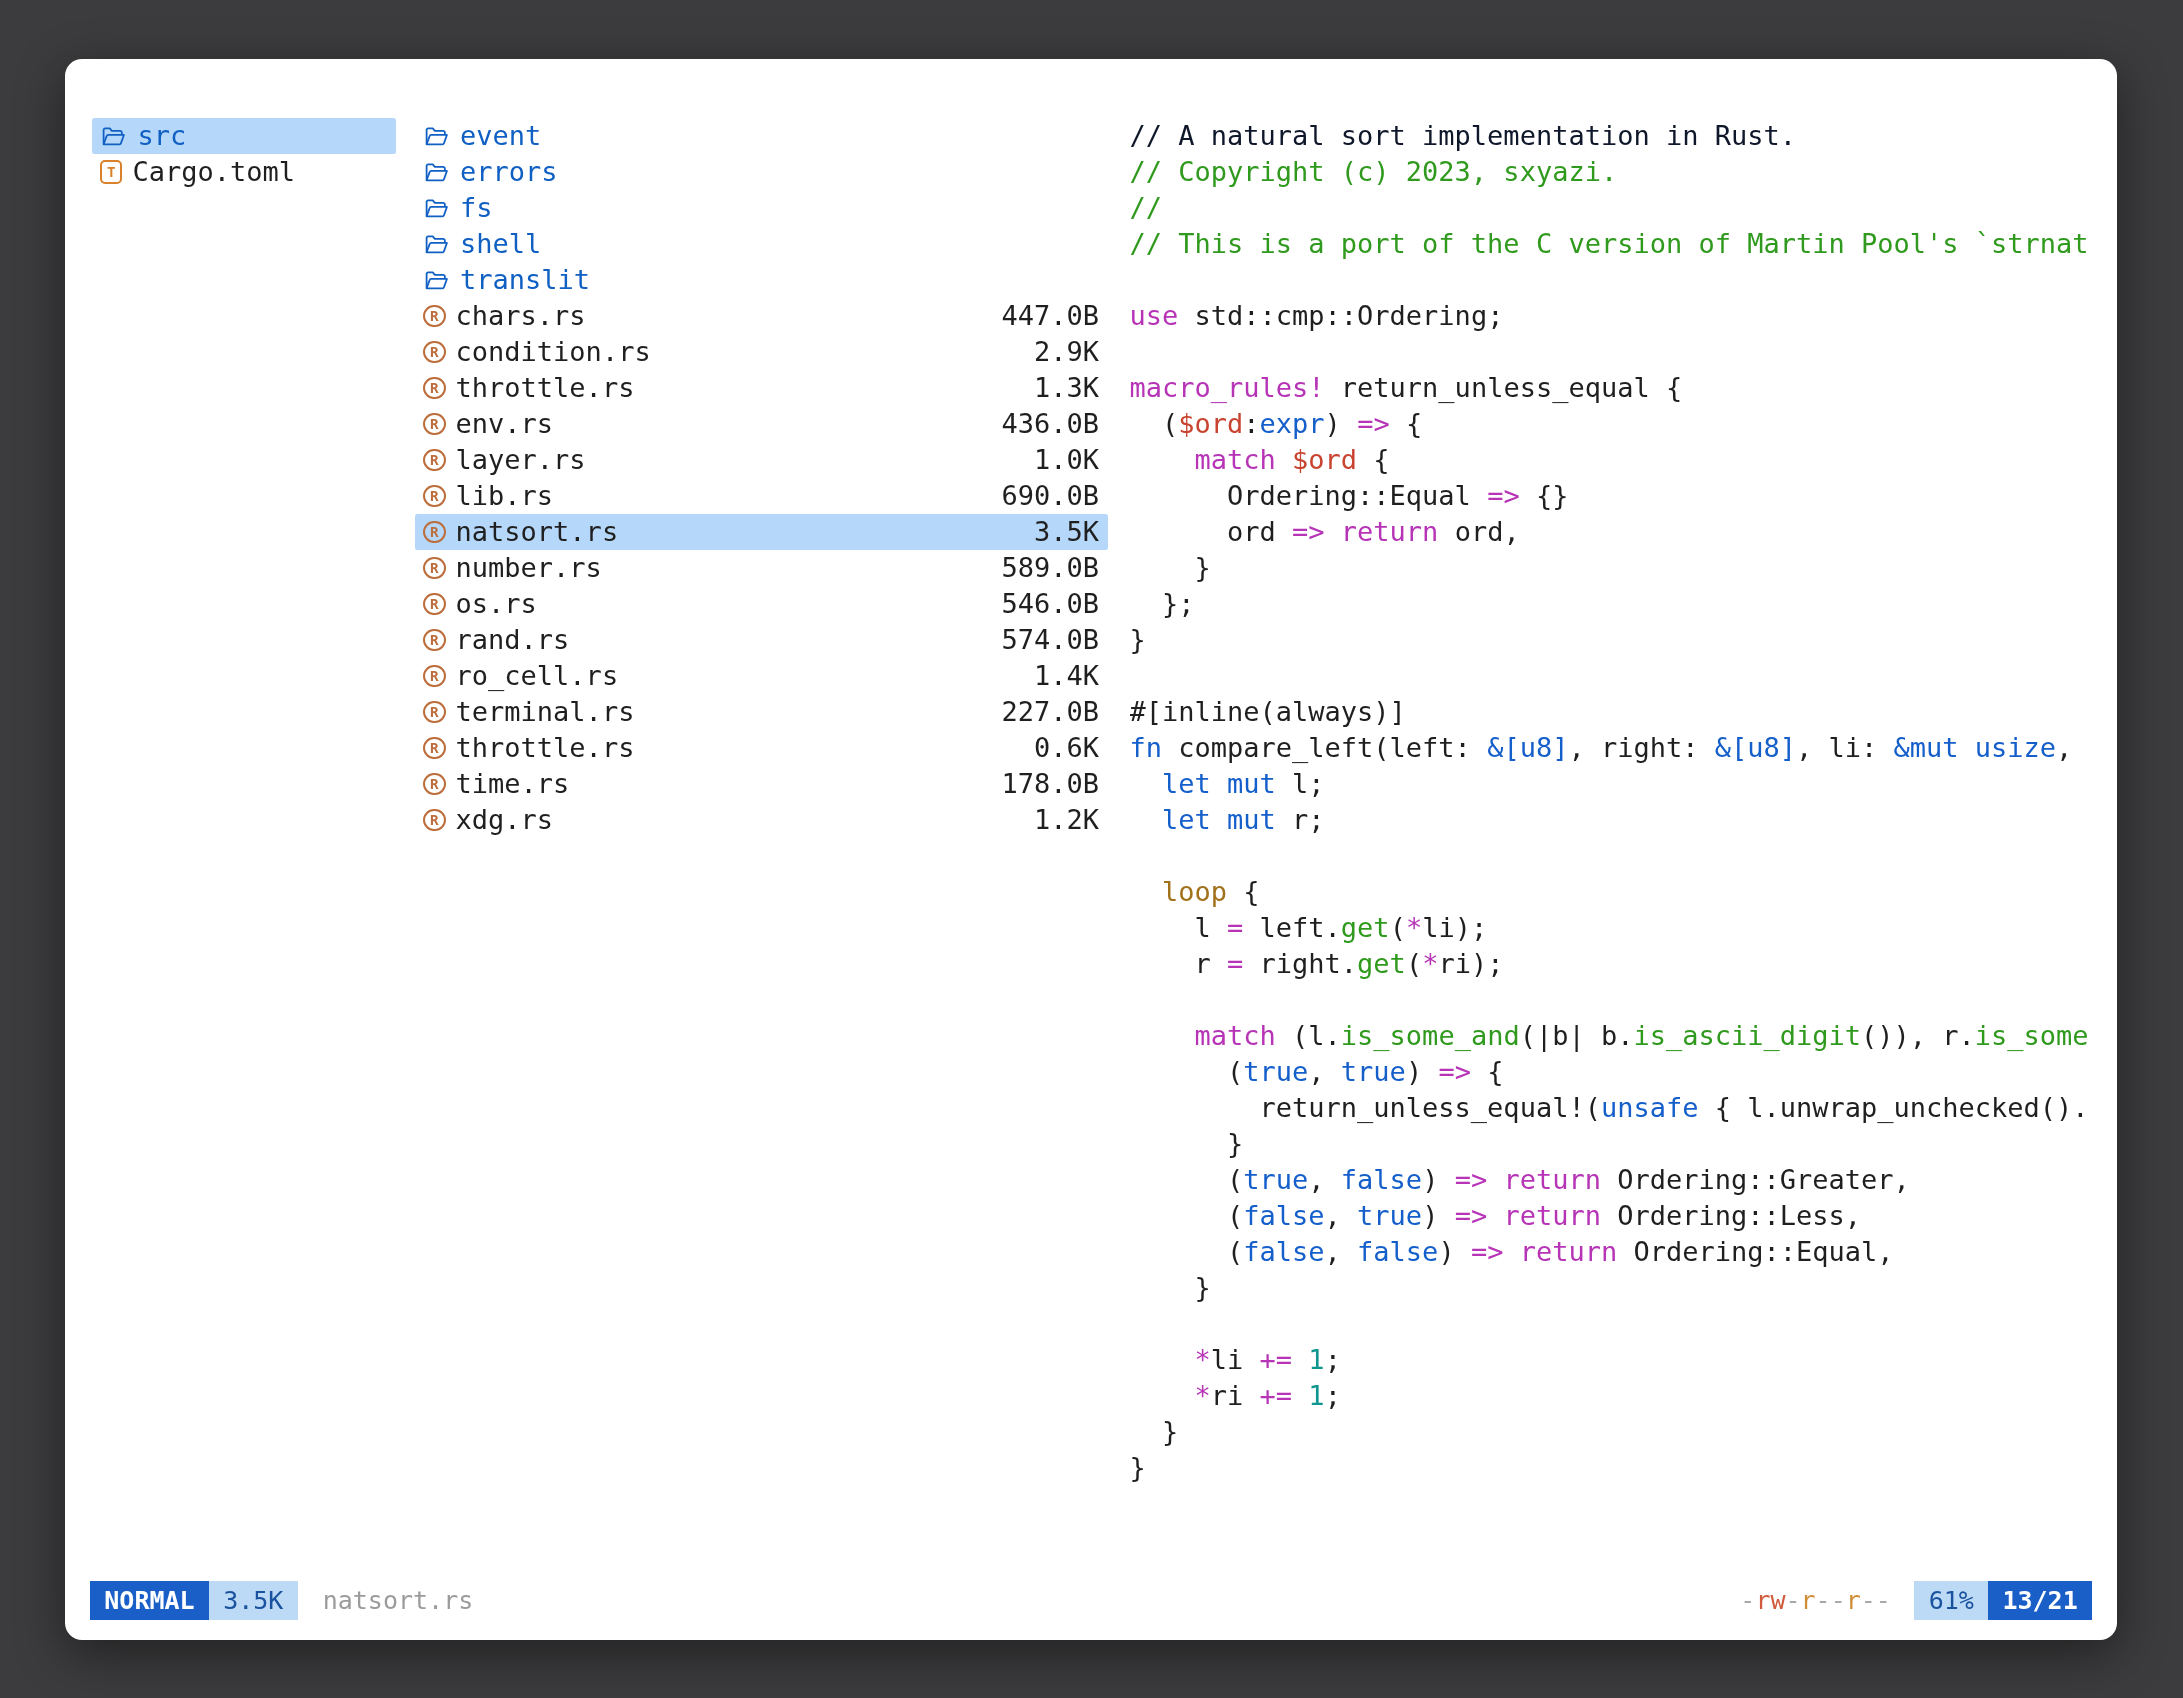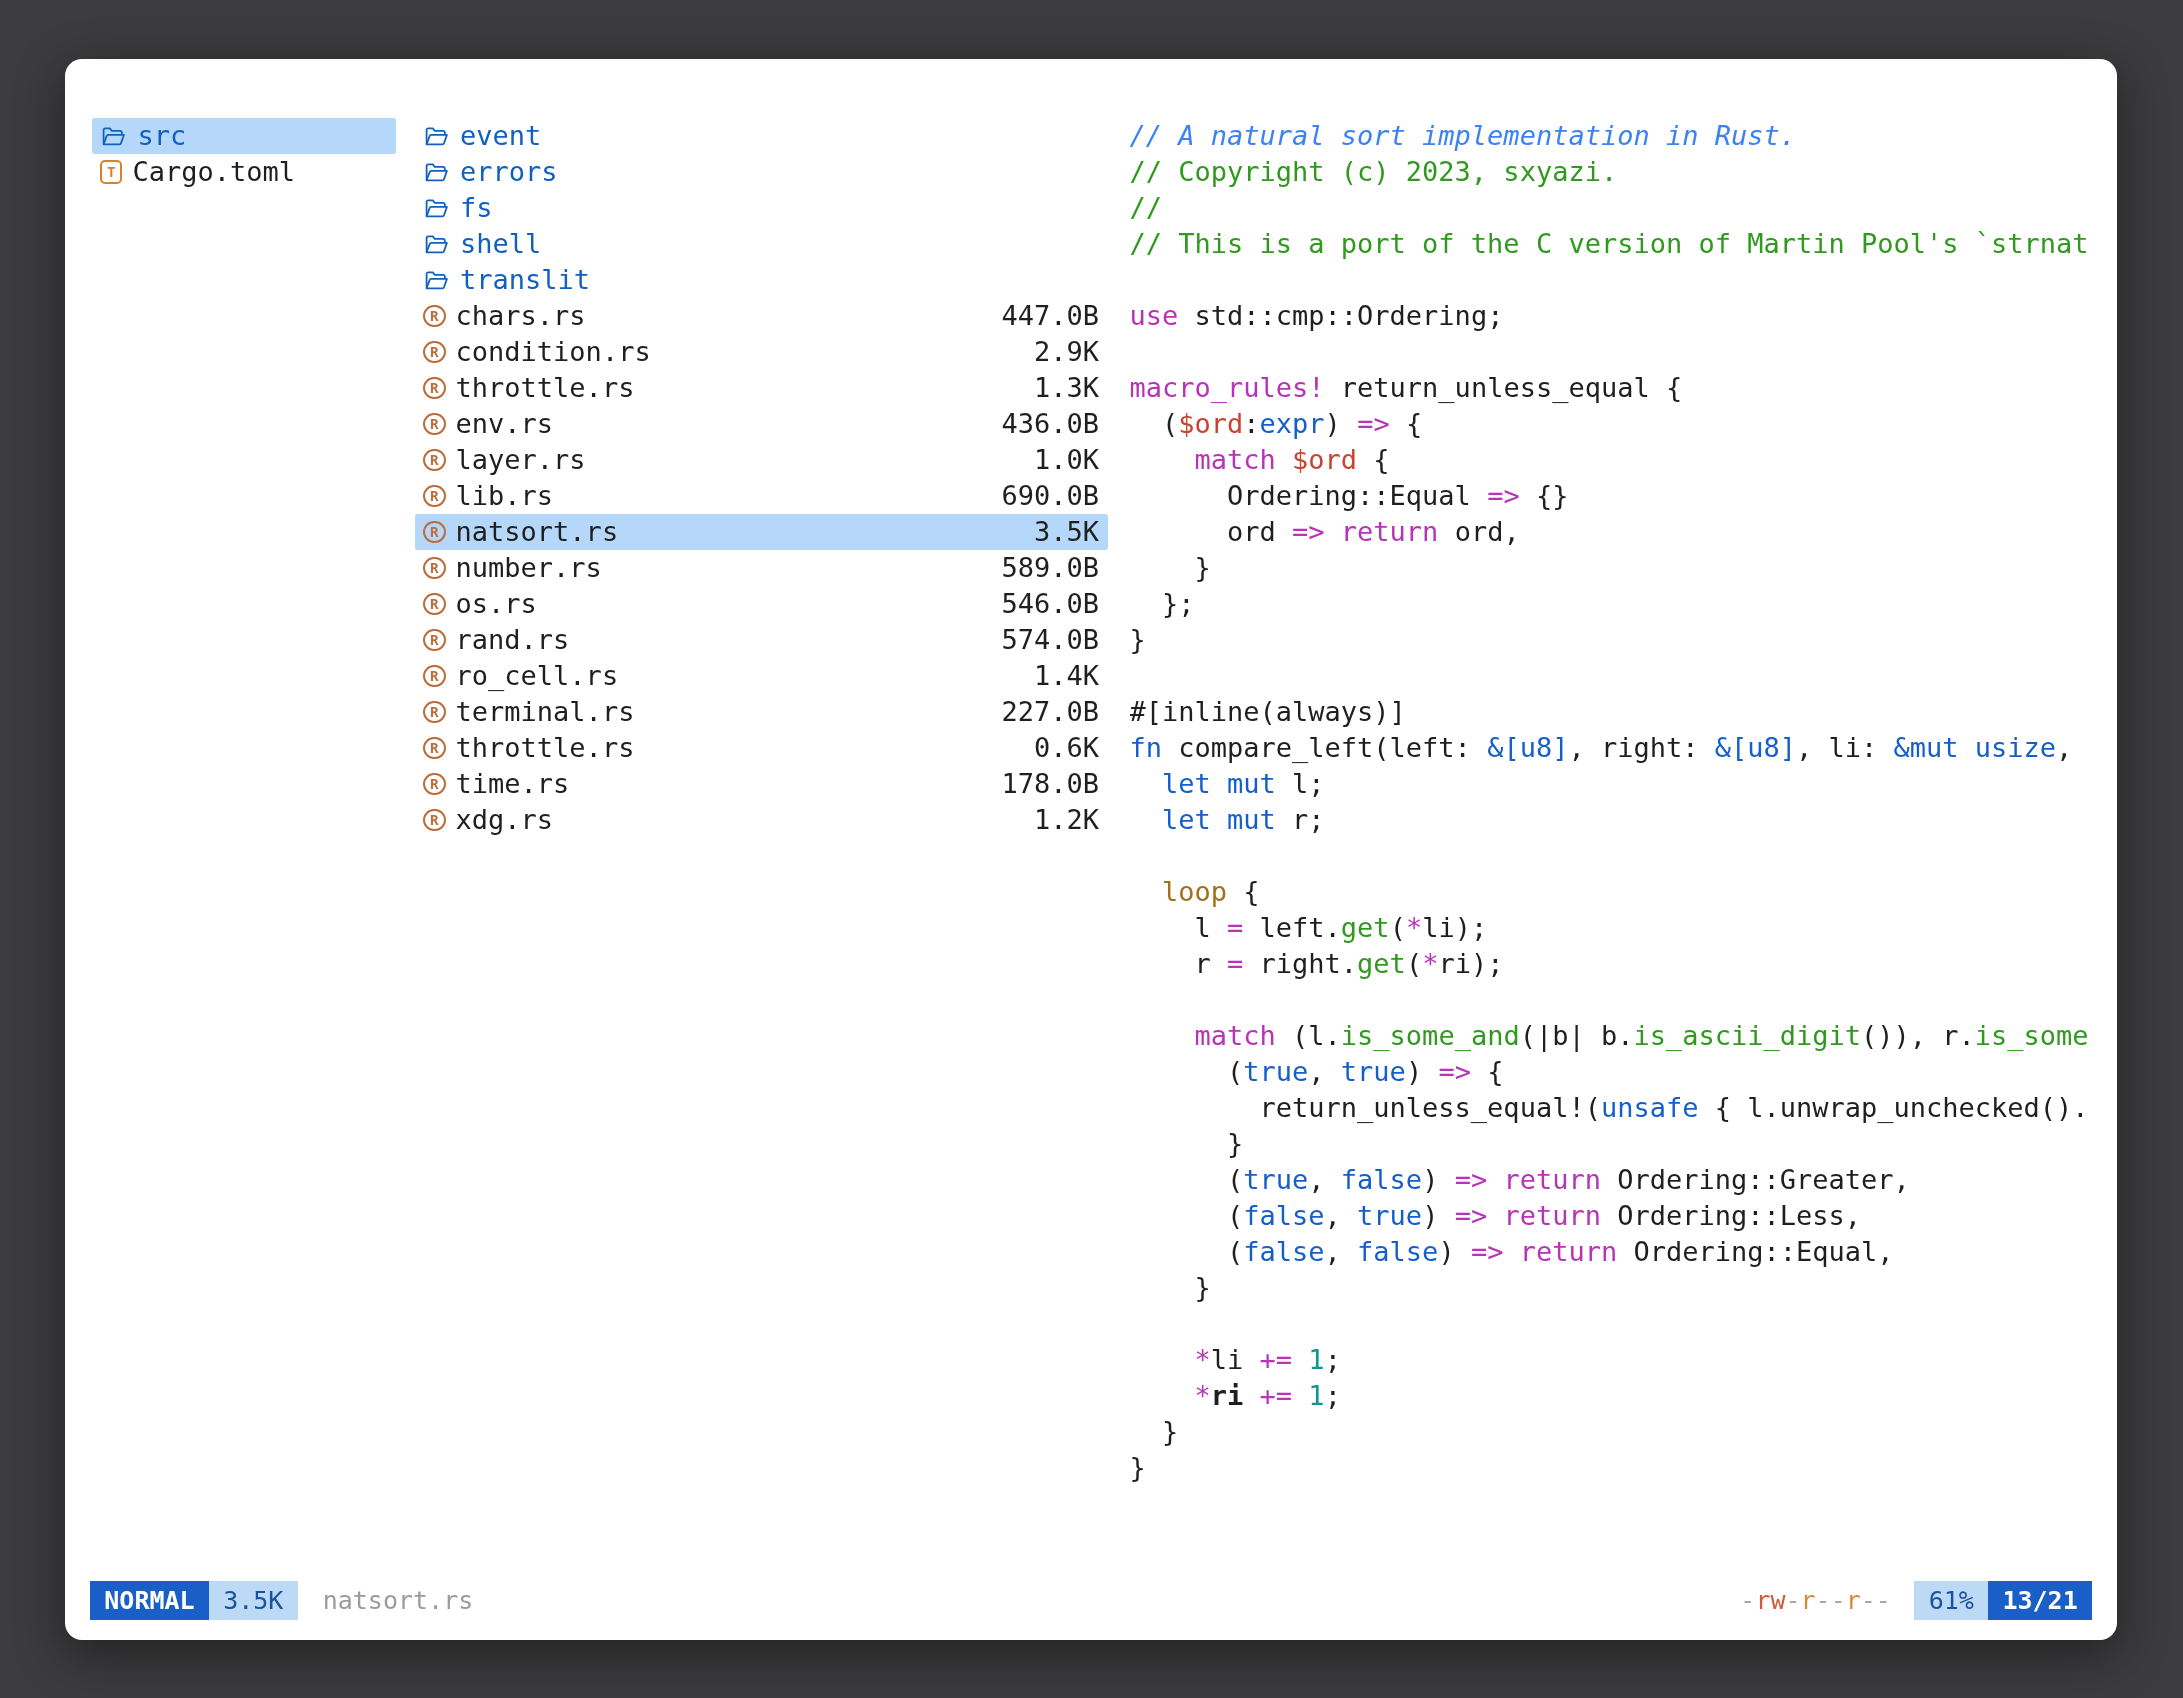--- a/index.html
+++ b/index.html
@@ -202,21 +202,21 @@
           <span class="size">178.0B</span>
         </div>
         <div class="row">
           <span class="icon icon-rust">R</span>
           <span class="name is-file">xdg.rs</span>
           <span class="size">1.2K</span>
         </div>
       </div>
     <div class="pane pane-preview">
       <div id="code-lines">
-          <div class="code-line"><span style="color: #3b82f6; font-style: italic;">// A natural sort implementation in Rust.</span></div>
+          <div class="code-line"><span style="color: #0f172a;">// A natural sort implementation in Rust.</span></div>
           <div class="code-line"><span style="color: rgb(47, 154, 29);">// Copyright (c) 2023, sxyazi.</span></div>
           <div class="code-line"><span style="color: rgb(47, 154, 29);">//</span></div>
           <div class="code-line"><span style="color: rgb(47, 154, 29);">// This is a port of the C version of Martin Pool's `strnat</span></div>
           <div class="code-line">&nbsp;</div>
           <div class="code-line"><span style="color: rgb(183, 52, 183);">use</span><span style="color: rgb(31, 31, 31);"> std::cmp::Ordering;</span></div>
           <div class="code-line">&nbsp;</div>
           <div class="code-line"><span style="color: rgb(183, 52, 183);">macro_rules!</span><span style="color: rgb(31, 31, 31);"> return_unless_equal {</span></div>
           <div class="code-line"><span style="color: rgb(31, 31, 31);">  (</span><span style="color: rgb(201, 68, 48);">$ord</span><span style="color: rgb(31, 31, 31);">:</span><span style="color: rgb(21, 95, 203);">expr</span><span style="color: rgb(31, 31, 31);">) </span><span style="color: rgb(183, 52, 183);">=&gt;</span><span style="color: rgb(31, 31, 31);"> {</span></div>
           <div class="code-line"><span style="color: rgb(31, 31, 31);">    </span><span style="color: rgb(183, 52, 183);">match</span><span style="color: rgb(31, 31, 31);"> </span><span style="color: rgb(201, 68, 48);">$ord</span><span style="color: rgb(31, 31, 31);"> {</span></div>
           <div class="code-line"><span style="color: rgb(31, 31, 31);">      Ordering::Equal </span><span style="color: rgb(183, 52, 183);">=&gt;</span><span style="color: rgb(31, 31, 31);"> {}</span></div>
@@ -237,21 +237,21 @@
           <div class="code-line"><span style="color: rgb(31, 31, 31);">    </span><span style="color: rgb(183, 52, 183);">match</span><span style="color: rgb(31, 31, 31);"> (l.</span><span style="color: rgb(47, 154, 29);">is_some_and</span><span style="color: rgb(31, 31, 31);">(|b| b.</span><span style="color: rgb(47, 154, 29);">is_ascii_digit</span><span style="color: rgb(31, 31, 31);">()), r.</span><span style="color: rgb(47, 154, 29);">is_some</span></div>
           <div class="code-line"><span style="color: rgb(31, 31, 31);">      (</span><span style="color: rgb(21, 95, 203);">true</span><span style="color: rgb(31, 31, 31);">, </span><span style="color: rgb(21, 95, 203);">true</span><span style="color: rgb(31, 31, 31);">) </span><span style="color: rgb(183, 52, 183);">=&gt;</span><span style="color: rgb(31, 31, 31);"> {</span></div>
           <div class="code-line"><span style="color: rgb(31, 31, 31);">        return_unless_equal!(</span><span style="color: rgb(21, 95, 203);">unsafe</span><span style="color: rgb(31, 31, 31);"> { l.unwrap_unchecked().</span></div>
           <div class="code-line"><span style="color: rgb(31, 31, 31);">      }</span></div>
           <div class="code-line"><span style="color: rgb(31, 31, 31);">      (</span><span style="color: rgb(21, 95, 203);">true</span><span style="color: rgb(31, 31, 31);">, </span><span style="color: rgb(21, 95, 203);">false</span><span style="color: rgb(31, 31, 31);">) </span><span style="color: rgb(183, 52, 183);">=&gt;</span><span style="color: rgb(31, 31, 31);"> </span><span style="color: rgb(183, 52, 183);">return</span><span style="color: rgb(31, 31, 31);"> Ordering::Greater,</span></div>
           <div class="code-line"><span style="color: rgb(31, 31, 31);">      (</span><span style="color: rgb(21, 95, 203);">false</span><span style="color: rgb(31, 31, 31);">, </span><span style="color: rgb(21, 95, 203);">true</span><span style="color: rgb(31, 31, 31);">) </span><span style="color: rgb(183, 52, 183);">=&gt;</span><span style="color: rgb(31, 31, 31);"> </span><span style="color: rgb(183, 52, 183);">return</span><span style="color: rgb(31, 31, 31);"> Ordering::Less,</span></div>
           <div class="code-line"><span style="color: rgb(31, 31, 31);">      (</span><span style="color: rgb(21, 95, 203);">false</span><span style="color: rgb(31, 31, 31);">, </span><span style="color: rgb(21, 95, 203);">false</span><span style="color: rgb(31, 31, 31);">) </span><span style="color: rgb(183, 52, 183);">=&gt;</span><span style="color: rgb(31, 31, 31);"> </span><span style="color: rgb(183, 52, 183);">return</span><span style="color: rgb(31, 31, 31);"> Ordering::Equal,</span></div>
           <div class="code-line"><span style="color: rgb(31, 31, 31);">    }</span></div>
           <div class="code-line">&nbsp;</div>
           <div class="code-line"><span style="color: rgb(31, 31, 31);">    </span><span style="color: rgb(183, 52, 183);">*</span><span style="color: rgb(31, 31, 31);">li </span><span style="color: rgb(183, 52, 183);">+=</span><span style="color: rgb(31, 31, 31);"> </span><span style="color: rgb(15, 150, 144);">1</span><span style="color: rgb(31, 31, 31);">;</span></div>
-          <div class="code-line"><span style="color: rgb(31, 31, 31);">    </span><span style="color: rgb(183, 52, 183);">*</span><span style="color: rgb(31, 31, 31); font-weight: bold;">ri </span><span style="color: rgb(183, 52, 183);">+=</span><span style="color: rgb(31, 31, 31);"> </span><span style="color: rgb(15, 150, 144);">1</span><span style="color: rgb(31, 31, 31);">;</span></div>
+          <div class="code-line"><span style="color: rgb(31, 31, 31);">    </span><span style="color: rgb(183, 52, 183);">*</span><span style="color: rgb(31, 31, 31);">ri </span><span style="color: rgb(183, 52, 183);">+=</span><span style="color: rgb(31, 31, 31);"> </span><span style="color: rgb(15, 150, 144);">1</span><span style="color: rgb(31, 31, 31);">;</span></div>
           <div class="code-line"><span style="color: rgb(31, 31, 31);">  }</span></div>
           <div class="code-line"><span style="color: rgb(31, 31, 31);">}</span></div>
         </div>
     </div>
   </div>
   <div class="statusbar">
     <span class="badge badge-dark">NORMAL</span>
     <span class="badge badge-light">3.5K</span>
     <span class="status-file">natsort.rs</span>
     <div class="status-right">

